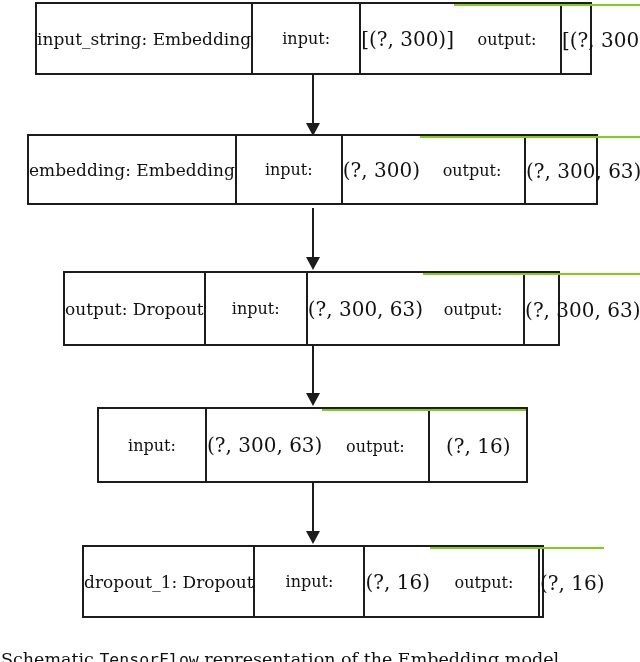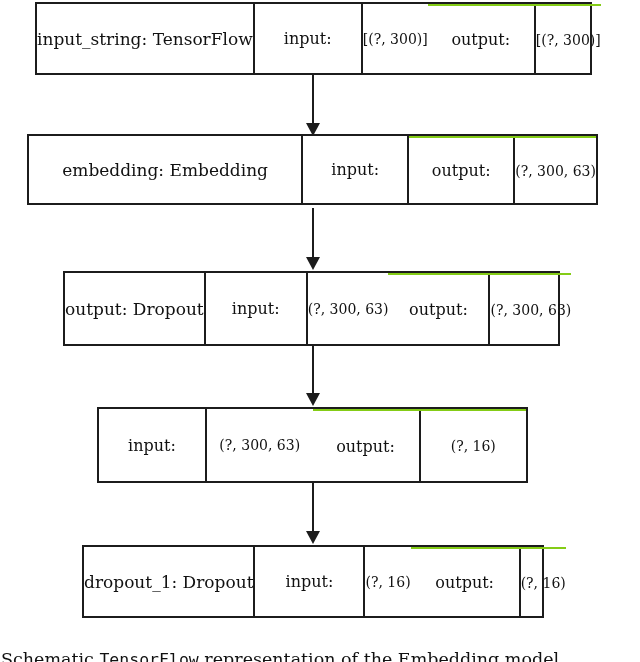--- a/index.html
+++ b/index.html
@@ -40,21 +40,21 @@
   .io-label{
     display:flex;align-items:center;justify-content:center;
     border-right:2px solid #1c1c1c;
     box-sizing:border-box;
     font-size:16px;
     white-space:nowrap;
   }
   .shape-cell{
     flex:1;
     display:flex;align-items:center;justify-content:center;
-    font-size:14px;
+    font-size:20px;
     white-space:nowrap;
   }
   
   .n1{left:35px; top:2px;   width:557px;height:73px;}
   .n1 .label-cell{width:311px;} .n1 .io-label{width:108px;}
   .n2{left:27px; top:134px; width:571px;height:71px;}
   .n2 .label-cell{width:301px;} .n2 .io-label{width:106px;}
   .n3{left:63px; top:271px; width:497px;height:75px;}
   .n3 .label-cell{width:208px;} .n3 .io-label{width:102px;}
   .n4{left:97px; top:407px; width:431px;height:76px;}
@@ -89,21 +89,21 @@
     font-family:"DejaVu Sans Mono","Liberation Mono",monospace;
     font-size:16.5px;
   }
 </style>
 </head>
 <body>
 
 <div class="page">
 
   <div class="node n1">
-    <div class="label-cell">input_string: TensorFlow</div>
+    <div class="label-cell">input_string: Embedding</div>
     <div class="io">
       <div class="io-row">
         <div class="io-label">input:</div>
         <div class="shape-cell">[(?, 300)]</div>
       </div>
       <div class="io-row out">
         <div class="io-label">output:</div>
         <div class="shape-cell">[(?, 300)]</div>
       </div>
     </div>
@@ -112,20 +112,21 @@
   <div class="arrow a1">
     <div class="stem"></div>
     <div class="head"></div>
   </div>
 
   <div class="node n2">
     <div class="label-cell">embedding: Embedding</div>
     <div class="io">
       <div class="io-row">
         <div class="io-label">input:</div>
+        <div class="shape-cell">(?, 300)</div>
       </div>
       <div class="io-row out">
         <div class="io-label">output:</div>
         <div class="shape-cell">(?, 300, 63)</div>
       </div>
     </div>
   </div>
 
   <div class="arrow a2">
     <div class="stem"></div>

